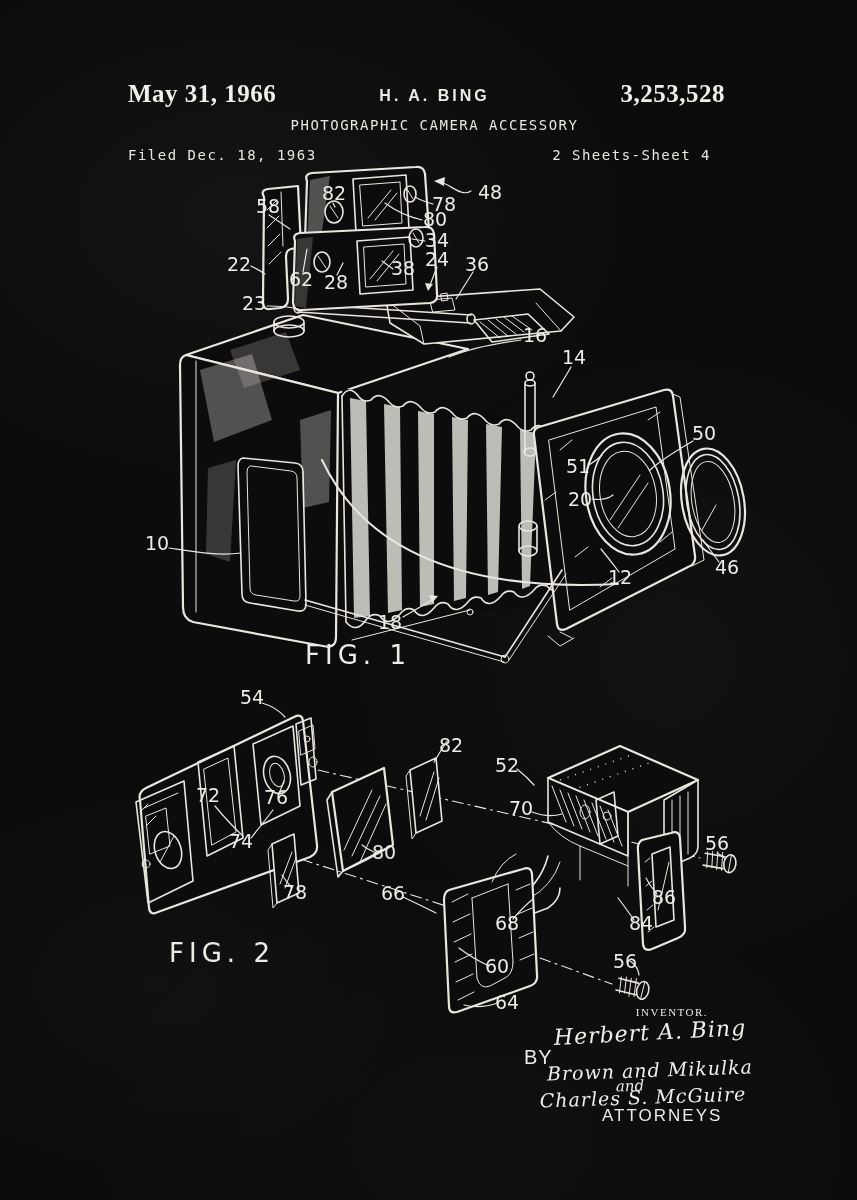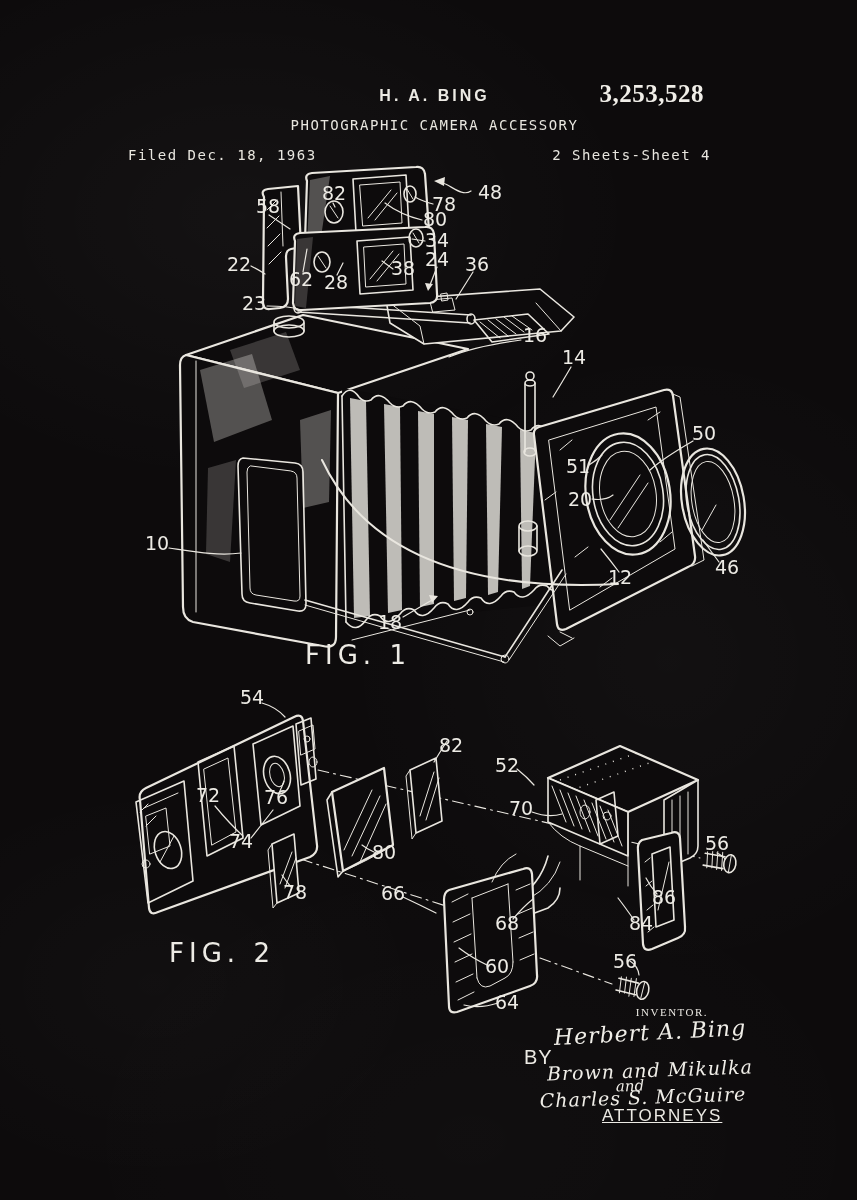--- a/index.html
+++ b/index.html
@@ -32,30 +32,31 @@
   .chalk { fill:rgba(233,230,223,0.20); stroke:none; }
   .chalk2{ fill:rgba(233,230,223,0.32); stroke:none; }
   .stripe{ fill:rgba(235,232,226,0.80); stroke:none; }
   .maskk { fill:#0d0b0c; }
   .script { font-family:"DejaVu Serif", serif; font-style:italic; color:#f0eee8; }
   .sig-main { font-size:22px; transform:rotate(-3deg); letter-spacing:1px; }
   .sig-att  { font-size:19px; transform:rotate(-2deg); letter-spacing:1px; }
   .sig-and  { font-size:15px; transform:rotate(-2deg); }
   .lbl-inventor { font-family:"Liberation Serif", serif; font-size:11px; letter-spacing:1.5px; color:#eceae4; }
   .lbl-by { font-size:20px; letter-spacing:1px; color:#eceae4; }
-  .lbl-attorneys { font-size:17px; letter-spacing:2px; color:#eceae4;text-decoration:underline; }
+  .lbl-attorneys { font-size:17px; letter-spacing:2px; color:#eceae4; }
   .tc { text-align:center; }
 </style>
 </head>
 <body>
 
 <div class="page">
 
+  <div class="abs hdr-serif" style="left:128px; top:80px;">May 31, 1966</div>
   <div class="abs hdr-name" style="left:0; right:0; top:87px; text-align:center; transform:translateX(6px);">H. A. BING</div>
-  <div class="abs hdr-serif" style="right:153px; top:80px;">3,253,528</div>
+  <div class="abs hdr-serif" style="right:132px; top:80px;">3,253,528</div>
   <div class="abs mono" style="left:0; right:0; top:117px; text-align:center; transform:translateX(6px);">PHOTOGRAPHIC CAMERA ACCESSORY</div>
   <div class="abs mono" style="left:128px; top:147px;text-align:center;">Filed Dec. 18, 1963</div>
   <div class="abs mono" style="right:146px; top:147px;">2 Sheets-Sheet 4</div>
 
   <svg class="fig" style="left:95px; top:160px; width:700px; height:520px;" viewBox="95 160 700 520">
 
     <g>
       <path class="ln2 maskk" d="M186,355 L303,315 L468,349 L338,393 Z"></path>
       <path class="ln2 maskk" d="M186,355 Q180,357 180,365 L183,607 Q183,619 193,622 L323,646 Q336,649 336,637 L338,393 Z"></path>
       <path class="thin" d="M196,361 L196,612"></path>

